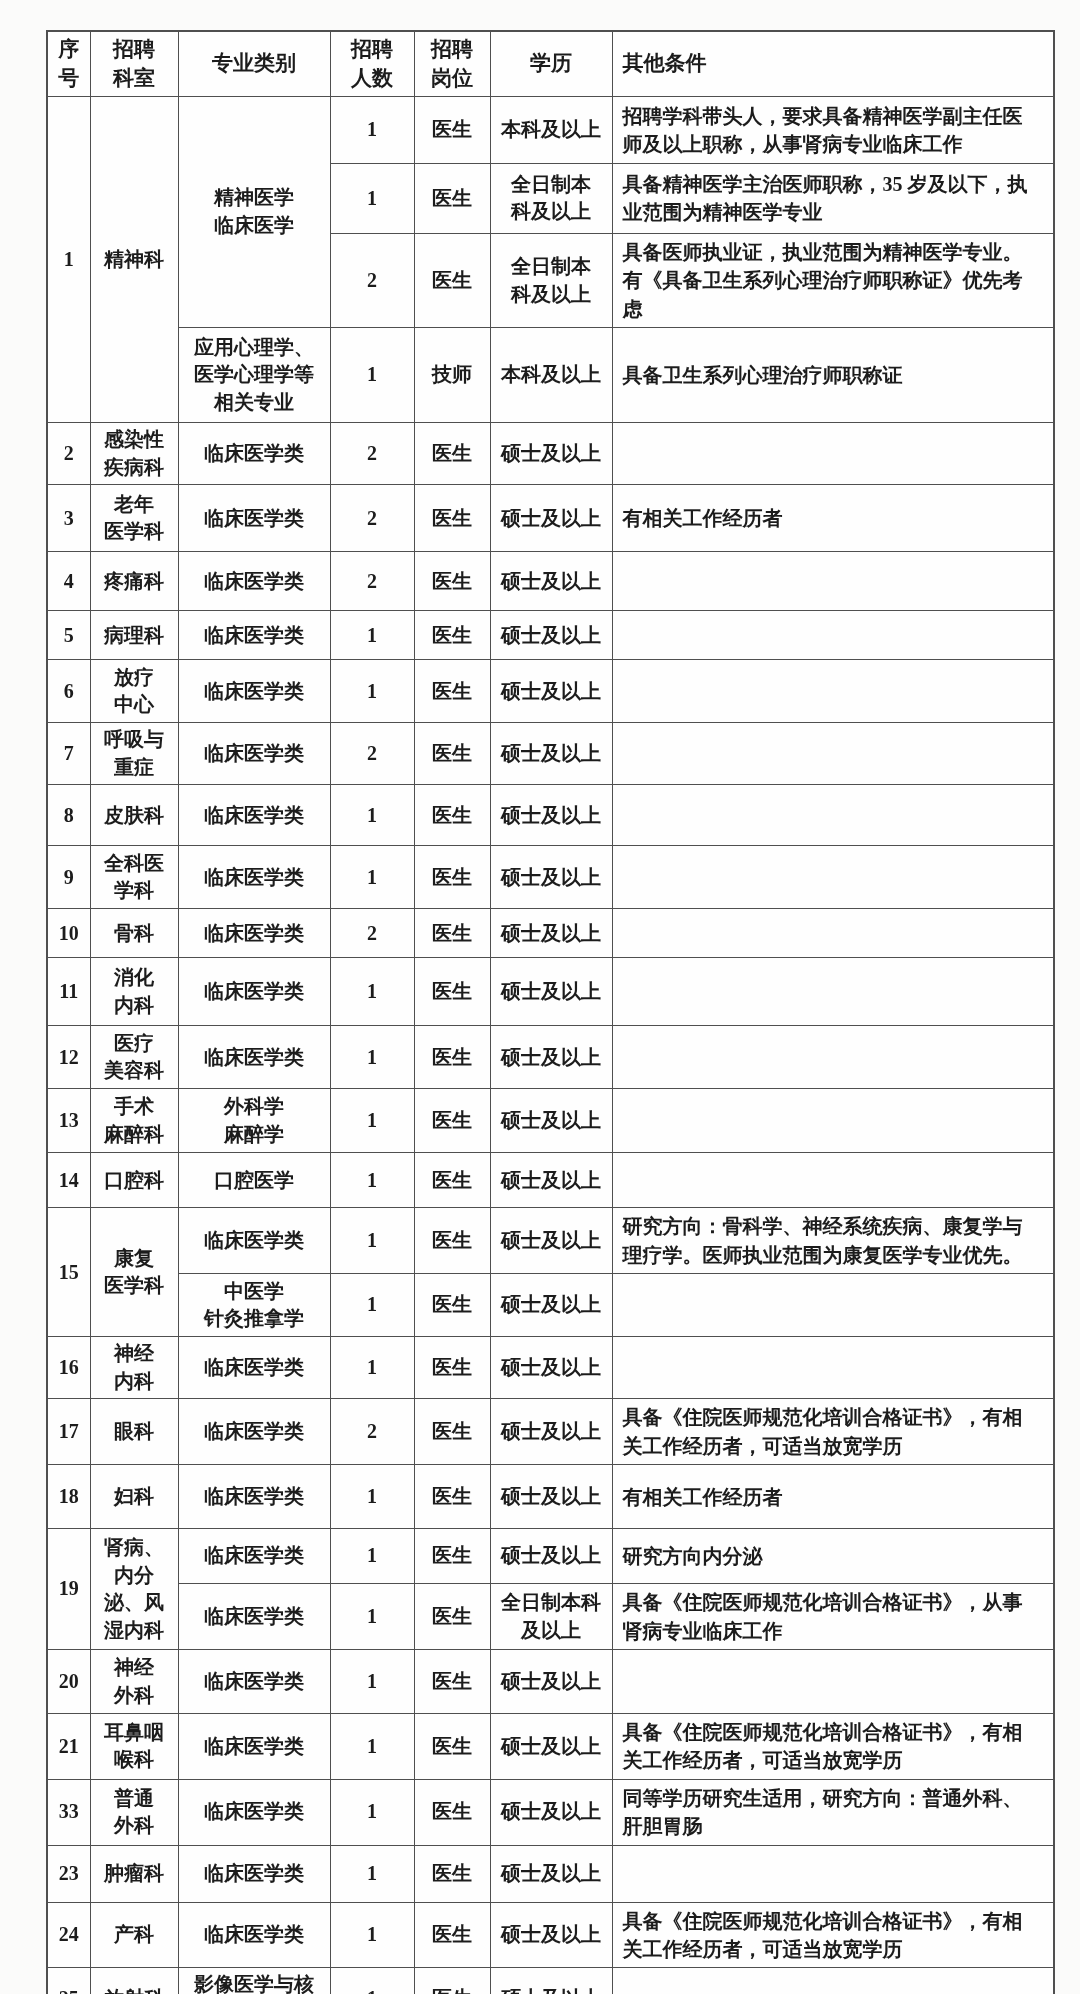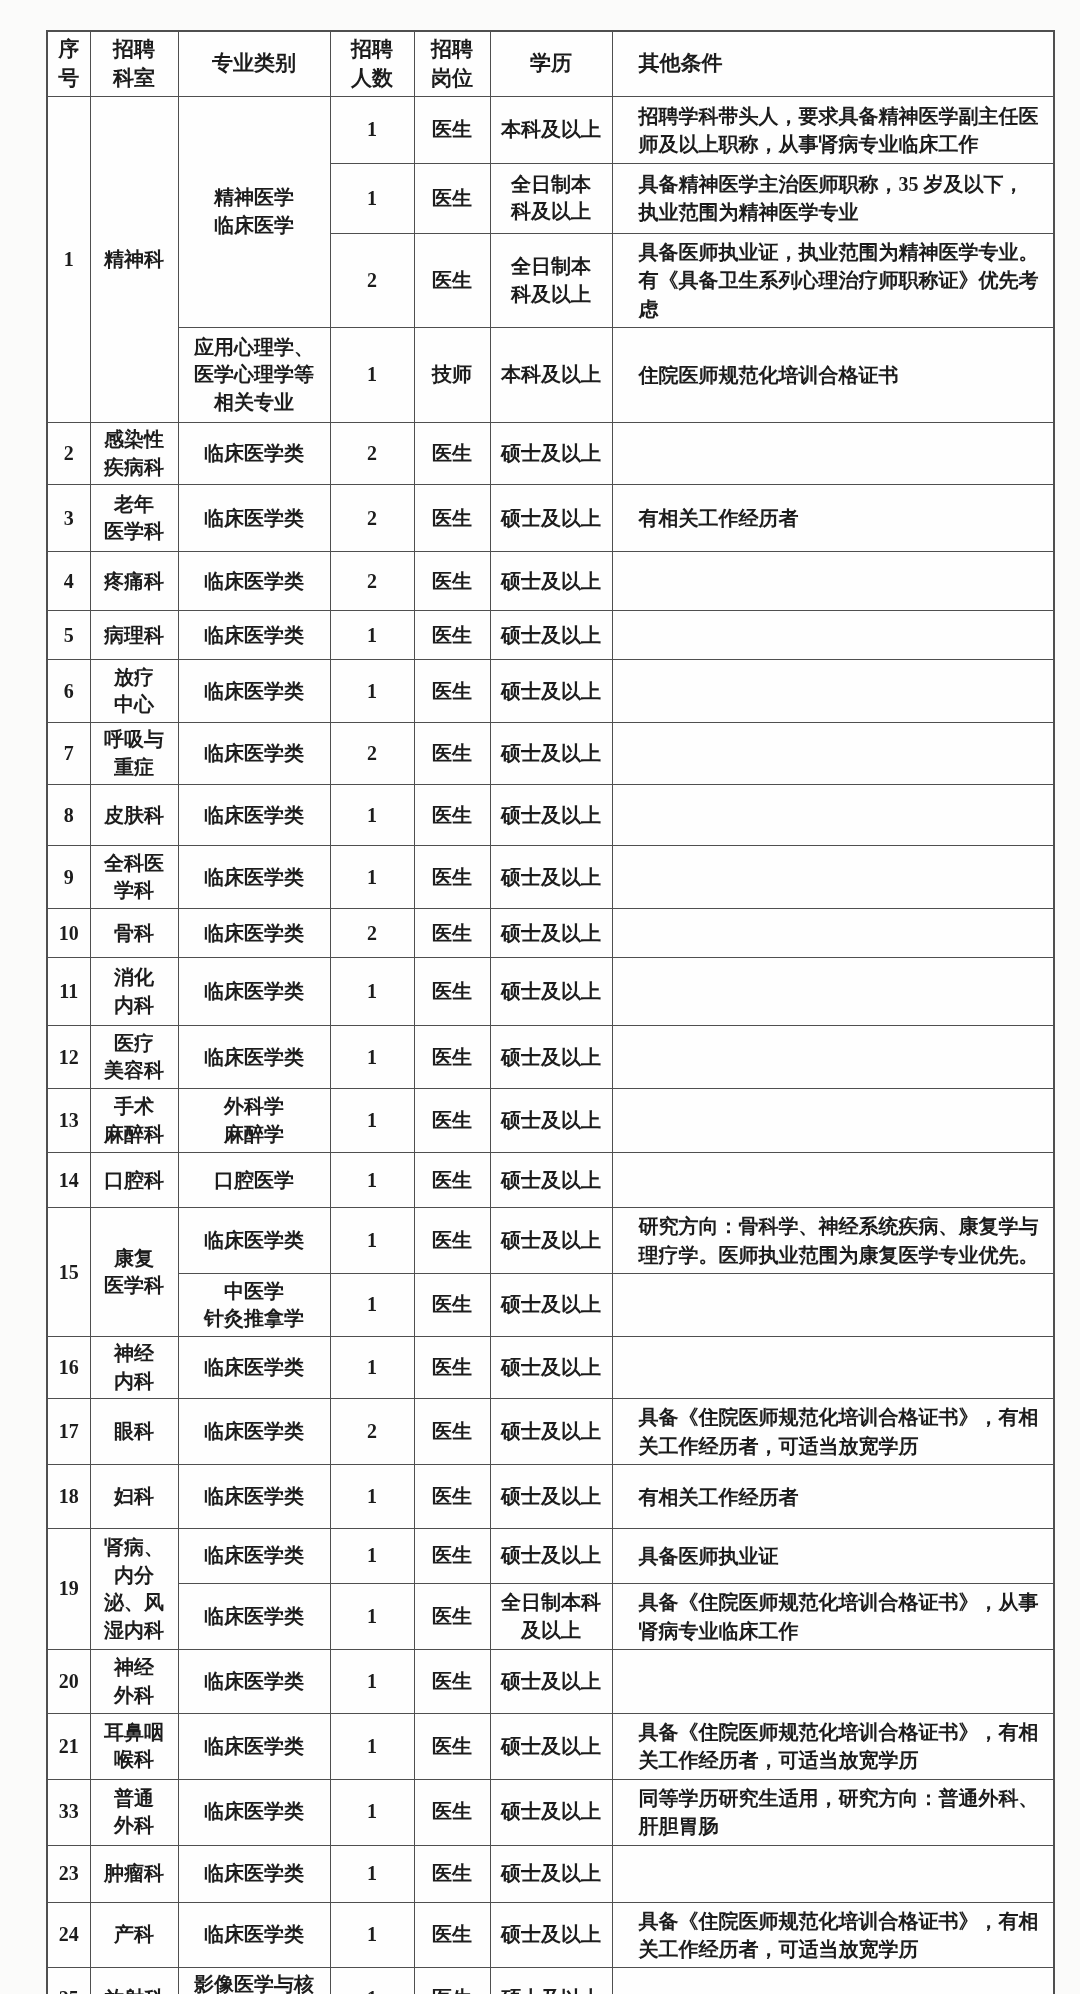--- a/index.html
+++ b/index.html
@@ -39,21 +39,21 @@
   }
   th {
     font-size: 21px;
     font-weight: 700;
   }
   td {
     font-size: 20px;
   }
   th.cond, td.cond {
     text-align: left;
-    padding: 4px 12px 4px 26px;
+    padding: 4px 12px 4px 10px;
     line-height: 1.42;
   }
   td.num {
     font-size: 20px;
   }
 </style>
 </head>
 <body>
 
 <div class="page">
@@ -107,21 +107,21 @@
 科及以上</td>
       <td class="cond">具备医师执业证，执业范围为精神医学专业。有《具备卫生系列心理治疗师职称证》优先考虑</td>
     </tr>
     <tr style="height:95px">
       <td>应用心理学、
 医学心理学等
 相关专业</td>
       <td class="num">1</td>
       <td>技师</td>
       <td>本科及以上</td>
-      <td class="cond">住院医师规范化培训合格证书</td>
+      <td class="cond">具备卫生系列心理治疗师职称证</td>
     </tr>
 
     <tr style="height:59px">
       <td class="num">2</td>
       <td>感染性
 疾病科</td>
       <td>临床医学类</td>
       <td class="num">2</td>
       <td>医生</td>
       <td>硕士及以上</td>
@@ -295,21 +295,21 @@
     <tr style="height:55px">
       <td class="num" rowspan="2">19</td>
       <td rowspan="2">肾病、
 内分
 泌、风
 湿内科</td>
       <td>临床医学类</td>
       <td class="num">1</td>
       <td>医生</td>
       <td>硕士及以上</td>
-      <td class="cond">具备医师执业证</td>
+      <td class="cond">研究方向内分泌</td>
     </tr>
     <tr style="height:65px">
       <td>临床医学类</td>
       <td class="num">1</td>
       <td>医生</td>
       <td>全日制本科
 及以上</td>
       <td class="cond">具备《住院医师规范化培训合格证书》，从事肾病专业临床工作</td>
     </tr>
 

